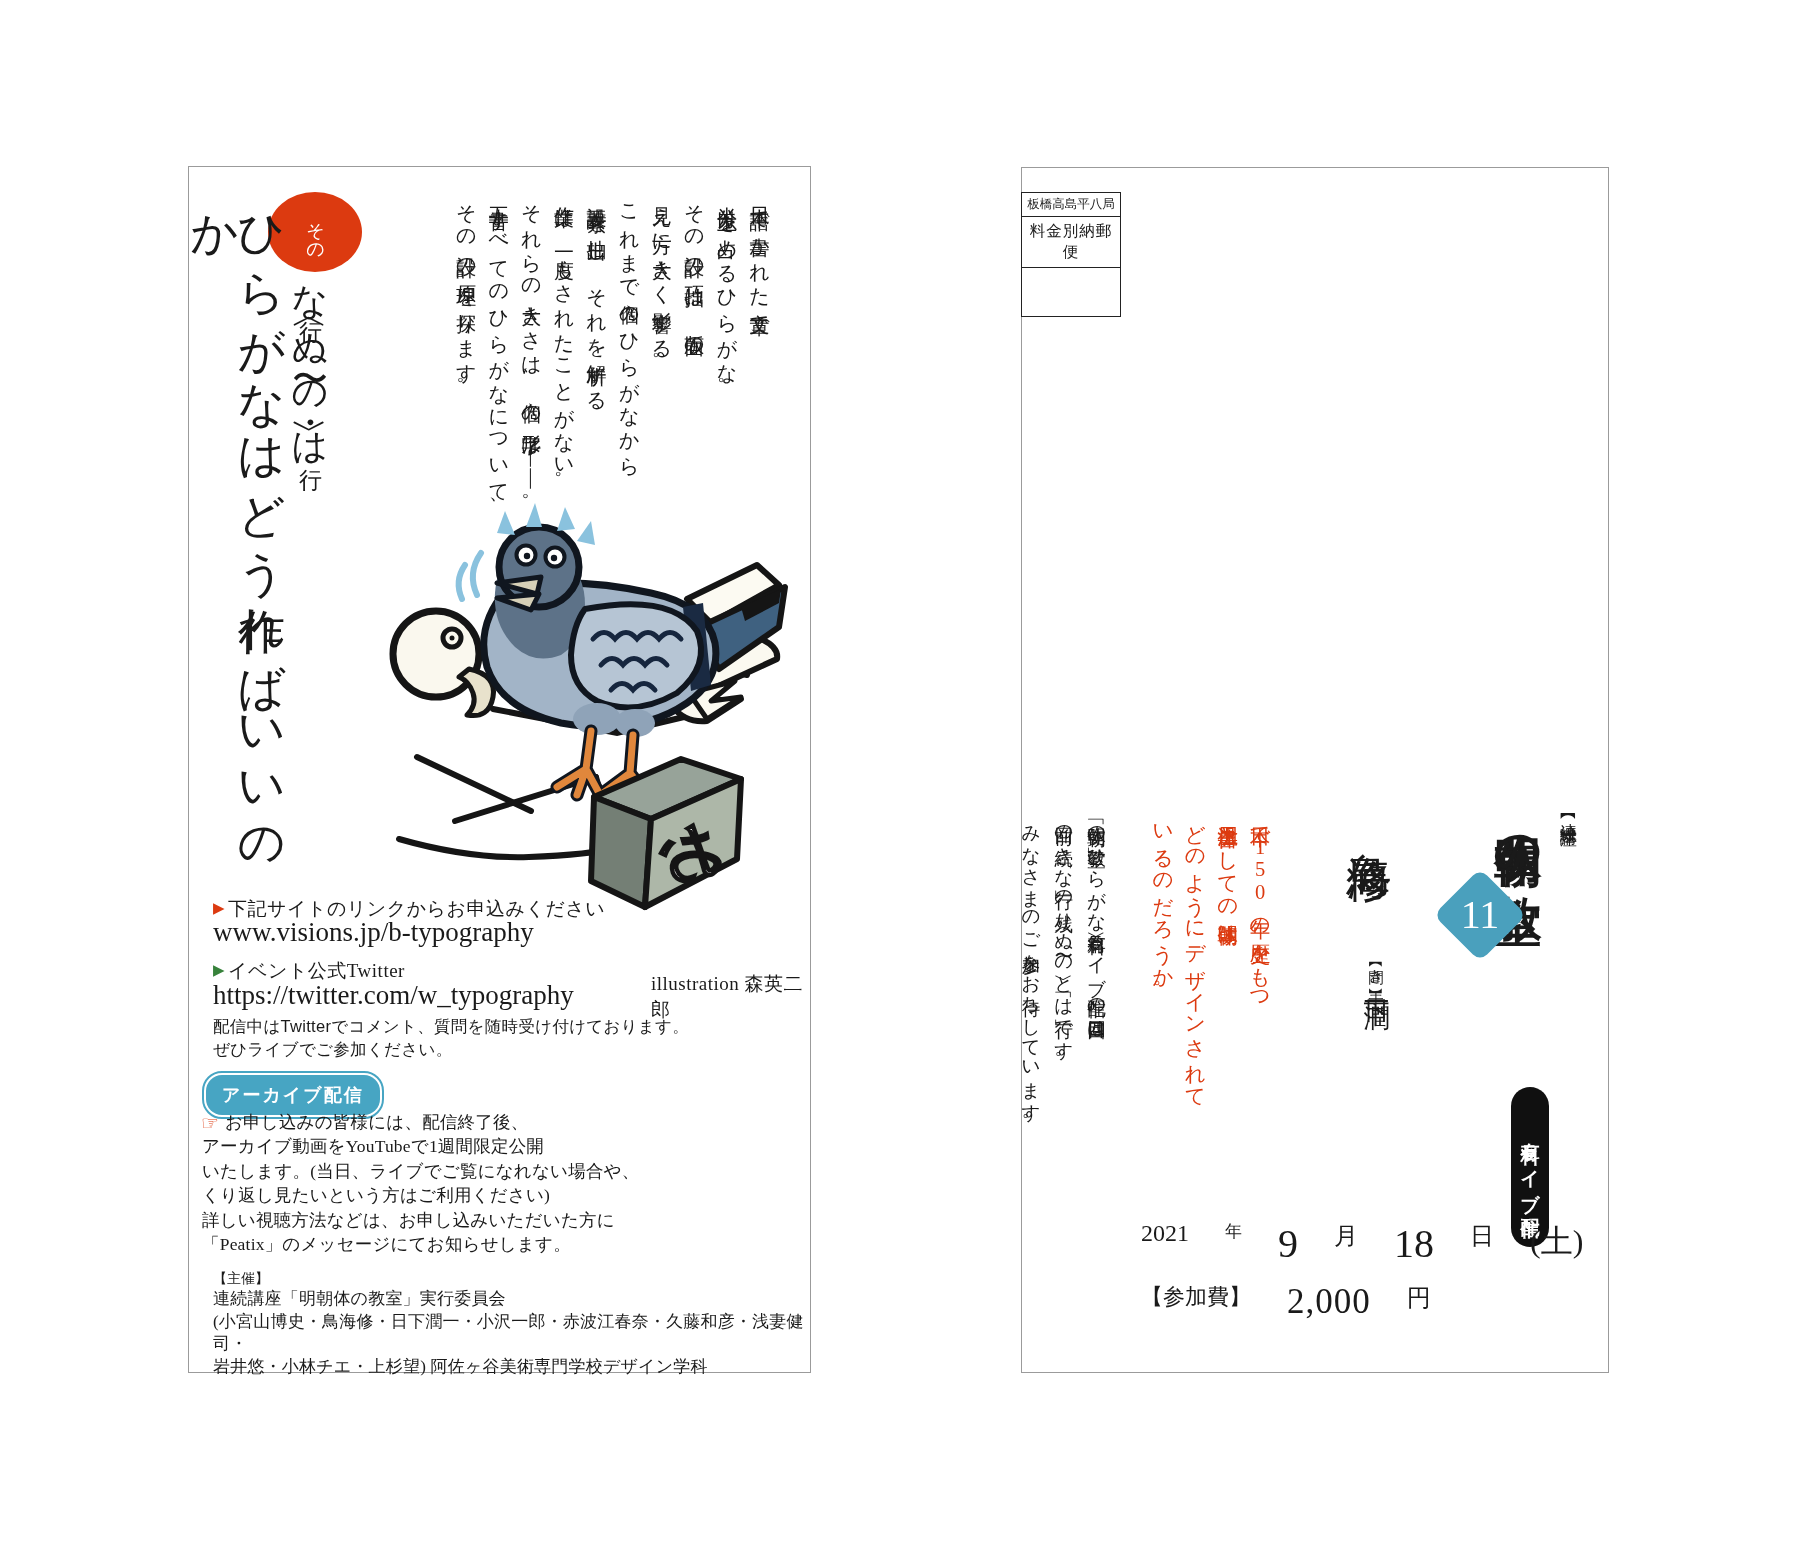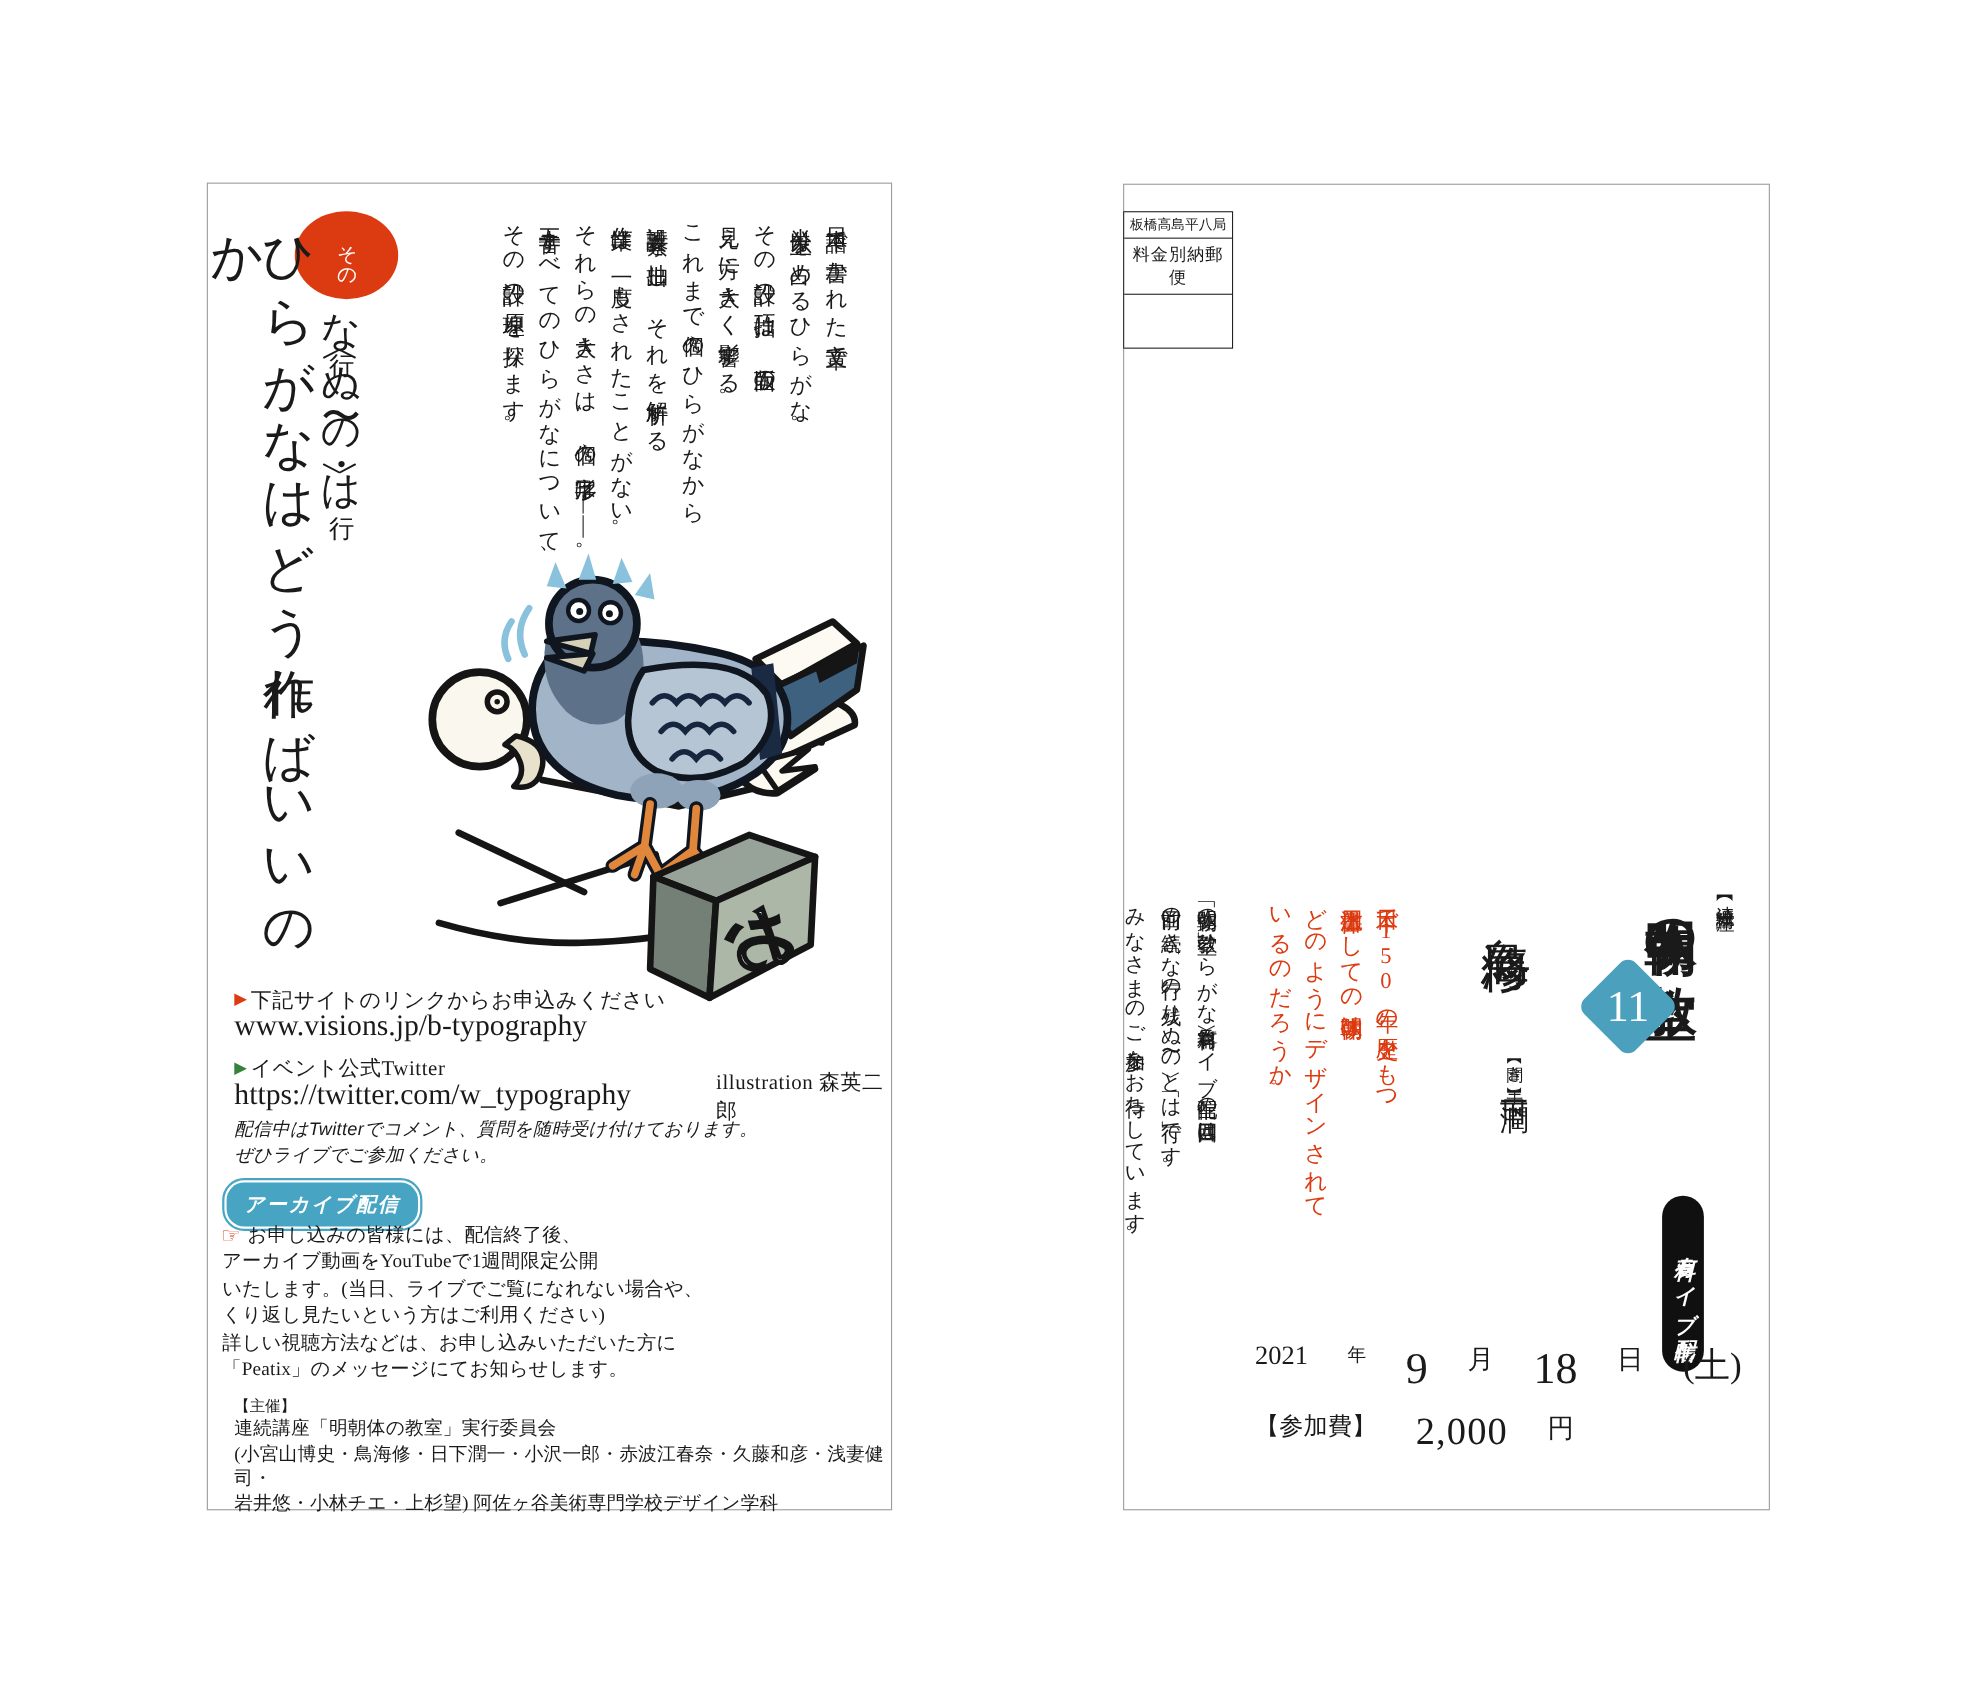--- a/index.html
+++ b/index.html
@@ -5,21 +5,21 @@
   html,body{margin:0;padding:0;background:#fff;}
   .stage{position:relative;width:1800px;height:1543px;background:#ffffff;
          font-family:"Liberation Serif","DejaVu Serif",serif;color:#1a1a1a;overflow:hidden;}
   .panel{position:absolute;background:#fff;border:1px solid #9b9b9b;box-sizing:border-box;}
   #left-panel{left:188px;top:166px;width:623px;height:1207px;}
   #right-panel{left:1021px;top:167px;width:588px;height:1206px;}
   .abs{position:absolute;}
   .v{writing-mode:vertical-rl;text-orientation:mixed;}
   .vu{writing-mode:vertical-rl;text-orientation:upright;}
   .preline{white-space:pre-line;}
-  .gothic{font-family:"Liberation Sans","DejaVu Sans",sans-serif;font-style:italic;}
+  .gothic{font-family:"Liberation Sans","DejaVu Sans",sans-serif;}
 
   
   .intro{right:34px;top:24px;height:390px;font-size:20px;line-height:1.63;letter-spacing:2px;}
   .episode-badge{left:79px;top:25px;width:94px;height:80px;border-radius:50%;
       background:#dc3a10;color:#fff;display:flex;align-items:center;justify-content:center;}
   .episode-badge .v{line-height:1;letter-spacing:1px;}
   .ep-top{font-size:18px;}
   .ep-main{font-size:33px;}
   .subtitle{left:103px;top:92px;height:400px;font-size:36px;letter-spacing:3px;line-height:1;}
   .sub-sm{font-size:23px;}

